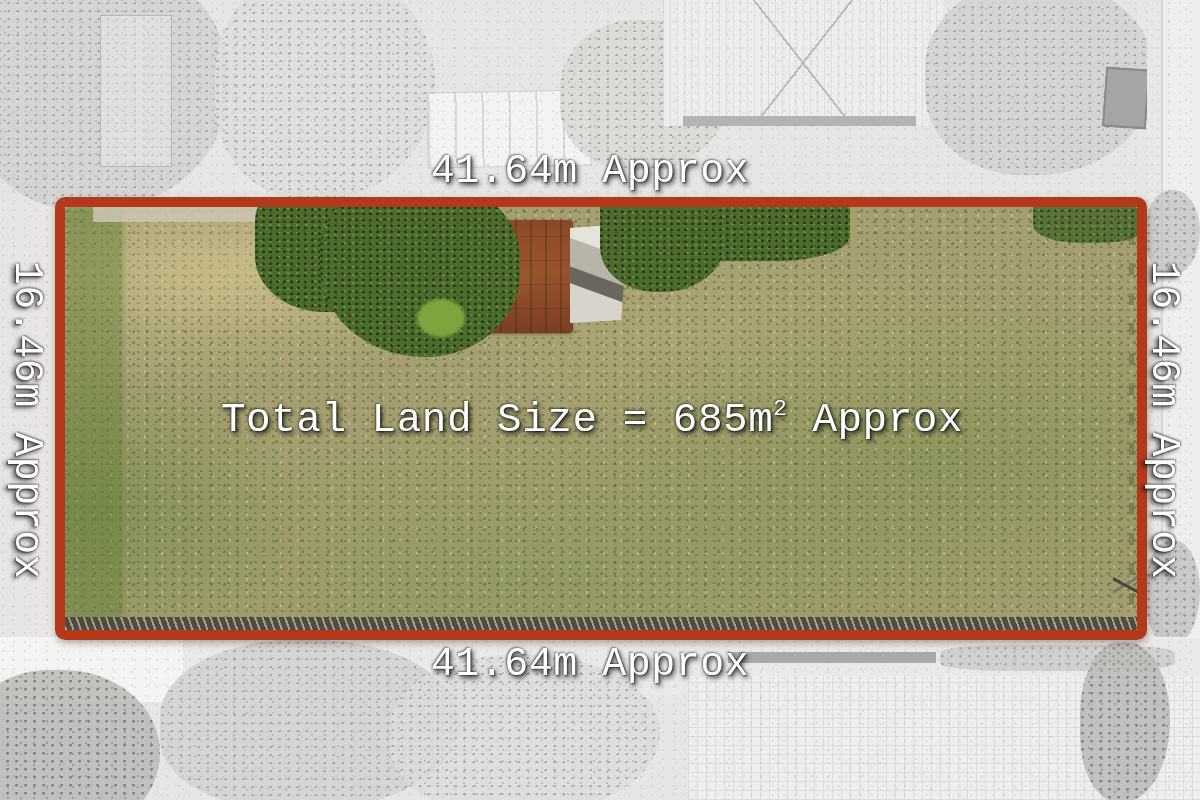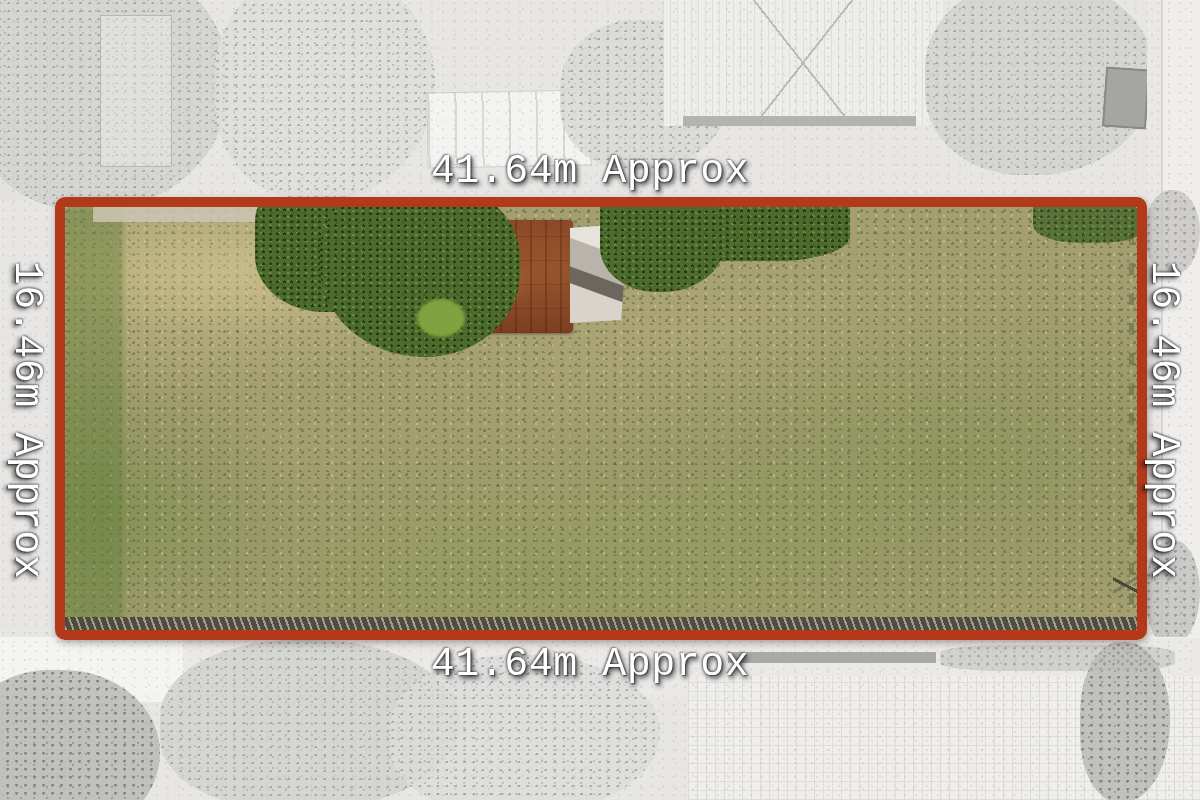--- a/index.html
+++ b/index.html
@@ -177,14 +177,15 @@
       <div class="fence-right"></div>
       <div class="xmark" style="left:1048px;top:362px;"></div>
       <div class="fence-bottom"></div>
     </div>
   </div>
 
   <div class="dim dim-top">41.64m Approx</div>
   <div class="dim dim-bottom">41.64m Approx</div>
   <div class="dim dim-left">16.46m Approx</div>
   <div class="dim dim-right">16.46m Approx</div>
+  <div class="dim dim-area"><span>Total Land Size = 685m</span><sup>2</sup><span> Approx</span></div>
 
 </div>
 
 </body></html>

